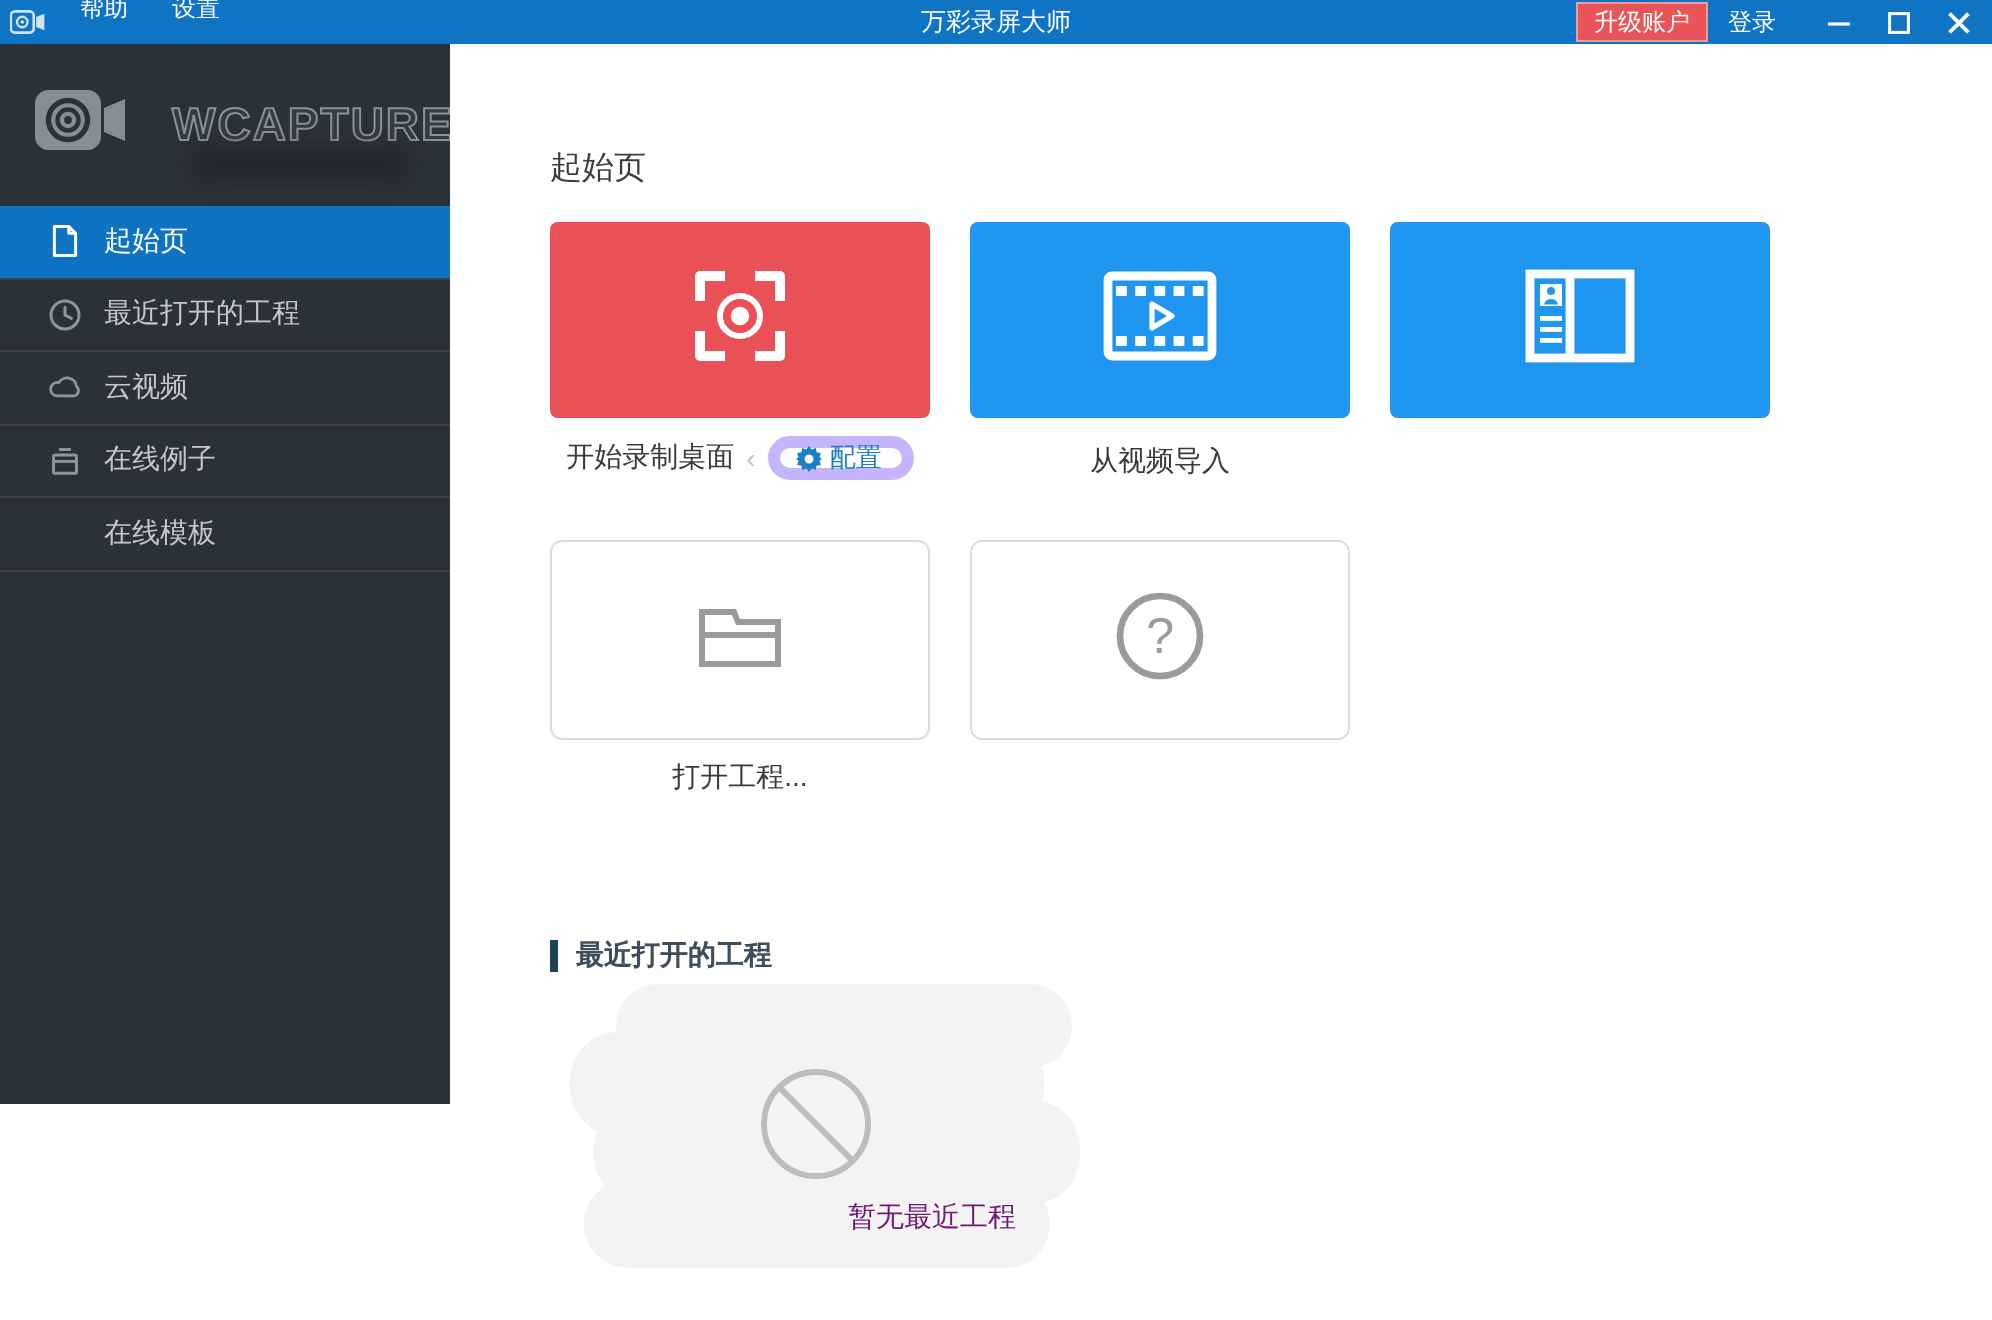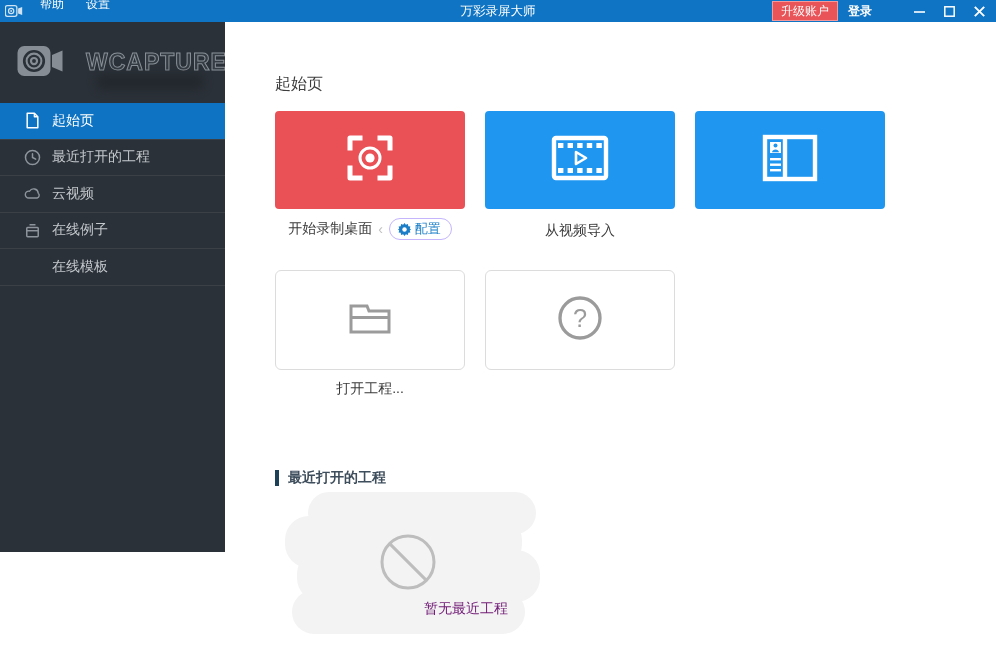--- a/index.html
+++ b/index.html
@@ -18,21 +18,21 @@
   .tb-menu { font-size:12px; padding:0 11px; height:36px; line-height:22px; cursor:default; }
   .tb-title {
     position:absolute; left:50%; transform:translateX(-50%);
     font-size:12.5px; white-space:nowrap;
   }
   .tb-right { margin-left:auto; display:flex; align-items:center; height:22px;padding-left:28px; }
   .upgrade-btn {
     background:#e85458; border:1px solid #f59a9c; color:#fff; font-size:12px;
     height:20px; line-height:18px; padding:0 8px; margin-right:10px; cursor:default;
   }
-  .tb-login { font-size:12px; margin-right:32px;font-weight:bold; }
+  .tb-login { font-size:12px; margin-right:16px; }
   .win-btn { width:30px; height:22px; display:flex; align-items:center; justify-content:center; }
 
   
   .sidebar {
     position:absolute; top:22px; left:0; width:225px; height:530px;
     background:#2b3138;
   }
   .logo-row { display:flex; align-items:center; padding:17px 0 0 16px; height:64px; }
   .brand {
     margin-left:22px; font-size:23px; font-weight:bold; letter-spacing:1px;
@@ -62,21 +62,21 @@
   .card.blue { background:#1f97f0; }
   .card.white{ background:#fff; border:1px solid #dcdcdc; border-radius:6px; height:100px; }
 
   .card-label-row {
     position:absolute; width:190px; display:flex; align-items:center;
     justify-content:center; gap:6px; font-size:14px; color:#3a3a3a; white-space:nowrap;
   }
   .chev { color:#c0c0c0; font-size:14px; line-height:1; }
   .config-btn {
     display:inline-flex; align-items:center; gap:4px; height:22px;
-    border:1px solid #c4b5fd; border-radius:11px; background:#fff;
+    border:6px solid #c4b5fd; border-radius:11px; background:#fff;
     padding:0 10px 0 8px; color:#1b7ec6; font-size:13px; cursor:pointer;
   }
 
   .recent-header { position:absolute; left:50px; top:447px; display:flex; align-items:center; }
   .accent-bar { width:4px; height:16px; background:#1d4156; margin-right:9px; }
   .recent-title { font-size:14px; font-weight:bold; color:#3f4e5c; }
 
   .blob { position:absolute; background:#f3f3f4; border-radius:24px; }
   .b1 { left:83px;  top:470px; width:228px; height:42px; }
   .b2 { left:60px;  top:494px; width:237px; height:52px; }

